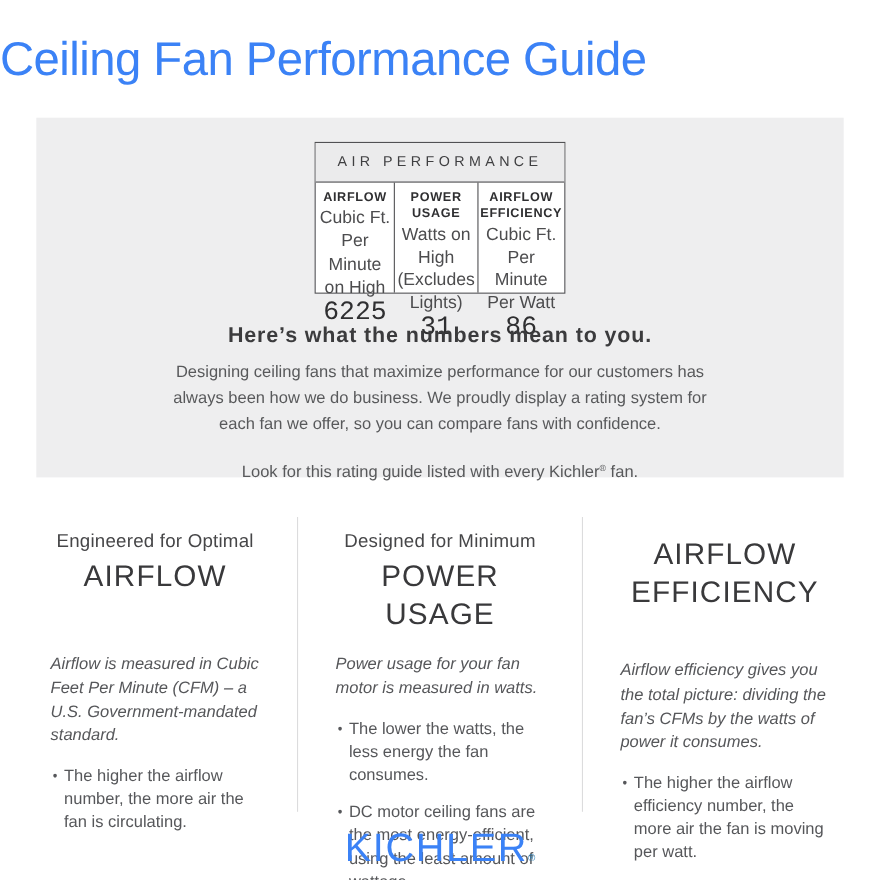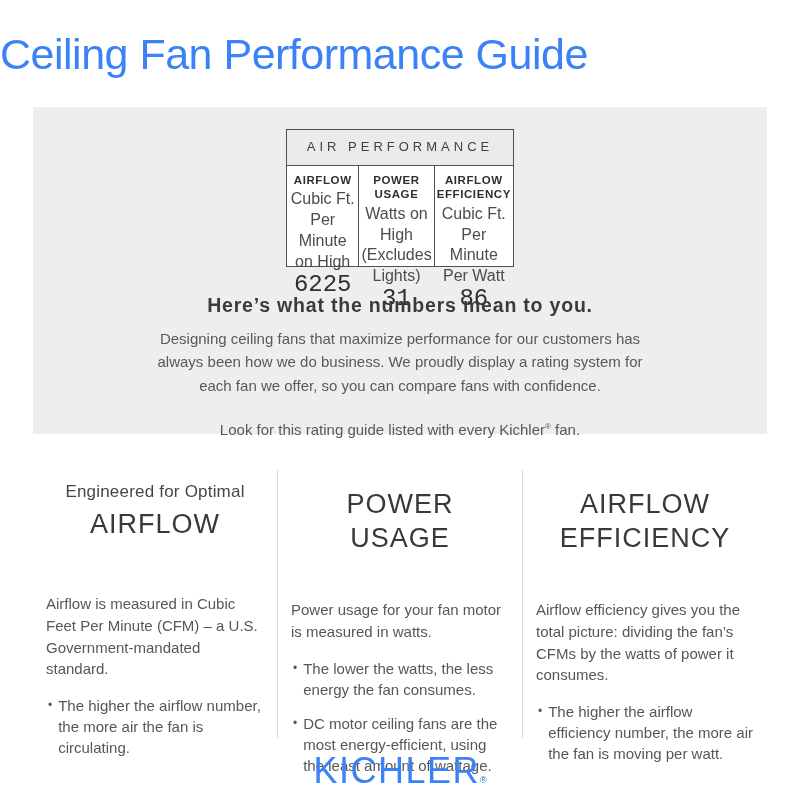--- a/index.html
+++ b/index.html
@@ -105,20 +105,21 @@
     color: #58595b;
   }
   .reg-mark { font-size: 8px; vertical-align: super; }
 
   
   .features {
     margin: 36px 33px 0;
     height: 268px;
     display: flex;
     align-items: stretch;
+    gap: 21px;
   }
   .feature {
     flex: 1 1 0;
     padding: 12px 13px 0;
     box-sizing: border-box;
   }
   .vdivider { width: 1px; background: #dcdcdd; }
   .feature-head { height: 96px; text-align: center; }
   .feature-kicker {
     font-size: 17px;
@@ -132,20 +133,21 @@
     letter-spacing: 1px;
     line-height: 1.25;
     color: #39393b;
     white-space: pre-line;
   }
   .feature-intro {
     font-size: 15px;
     line-height: 1.45;
     color: #56575a;
     text-align: left;
+    font-style: italic;
   }
   .bullet-item {
     display: flex;
     margin-top: 13px;
     font-size: 15px;
     line-height: 1.4;
     color: #56575a;
     text-align: left;
   }
   .bullet-glyph {
@@ -218,20 +220,21 @@
       <div class="bullet-item">
         <span class="bullet-glyph">•</span>
         <span>The higher the airflow number, the more air the fan is circulating.</span>
       </div>
     </article>
 
     <div class="vdivider"></div>
 
     <article class="feature">
       <div class="feature-head">
+        <div class="feature-kicker">Designed for Minimum</div>
         <div class="feature-title">POWER
 USAGE</div>
       </div>
       <p class="feature-intro">Power usage for your fan motor is measured in watts.</p>
       <div class="bullet-item">
         <span class="bullet-glyph">•</span>
         <span>The lower the watts, the less energy the fan consumes.</span>
       </div>
       <div class="bullet-item">
         <span class="bullet-glyph">•</span>

